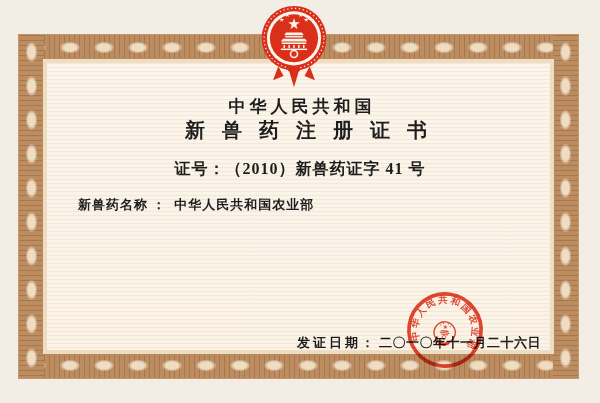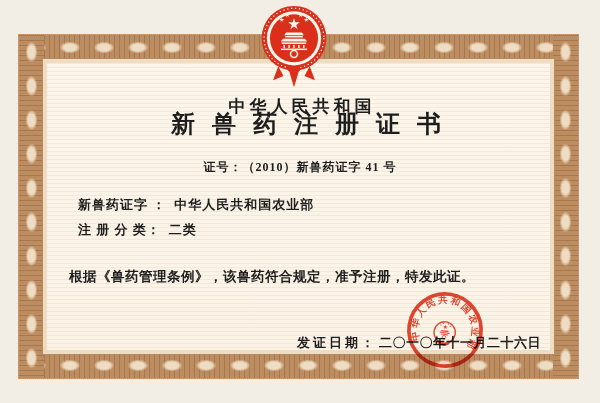--- a/index.html
+++ b/index.html
@@ -45,22 +45,22 @@
     border:4px solid var(--border-light,#eedcc3);
     outline:1px solid #b98a5e;
     background:
       repeating-linear-gradient(180deg, rgba(231,196,188,0.28) 0 1px, rgba(255,255,255,0) 1px 4px),
       linear-gradient(var(--paper,#fbf5ea),#faf3e6);
   }
   
   .txt{position:absolute;white-space:nowrap;font-weight:700;font-family:Liberation Serif, serif;}
   .center{left:0;right:0;text-align:center;}
   .country{top:95px;font-size:17px;letter-spacing:4px;text-indent:4px;}
-  .cert-title{top:108px;font-size:24px;letter-spacing:17px;text-indent:17px;padding-left:12px;}
-  .cert-no{top:159px;font-size:12px;letter-spacing:1px;}
+  .cert-title{top:117px;font-size:20px;letter-spacing:17px;text-indent:17px;padding-left:12px;}
+  .cert-no{top:159px;font-size:16px;letter-spacing:1px;}
   .field-row{left:78px;font-size:13px;letter-spacing:1px;}
   .row-1{top:196px;}
   .row-2{top:221px;}
   .row-3{top:245px;}
   .field-label{margin-right:8px;}
   .body-text{left:69px;top:268px;font-size:13.5px;letter-spacing:0.5px;}
   .date-label{left:297px;top:334px;font-size:13px;letter-spacing:3px;}
   .date-value{left:379px;top:334px;font-size:13px;letter-spacing:0.5px;}
   
   .emblem{position:absolute;left:259px;top:3px;width:70px;height:88px;z-index:3;}
@@ -121,27 +121,23 @@
     <path class="red" d="M22,72 L16,88 L28,83 Z"></path>
     <path class="red" d="M58,72 L64,88 L52,83 Z"></path>
     <path class="red" d="M34,76 L40,96 L46,76 Z"></path>
   </svg>
 
   <div class="txt center country">中华人民共和国</div>
   <div class="txt center cert-title">新兽药注册证书</div>
   <div class="txt center cert-no">证号：（2010）新兽药证字 41 号</div>
 
   <div class="txt field-row row-1">
-    <span class="field-label">新兽药证字 ：</span><span>中华人民共和国农业部</span>
-  </div>
-  <div class="txt field-row row-2">
-    <span class="field-label">注 册 分 类：</span><span>二类</span>
+    <span class="field-label">新兽药名称 ：</span><span>中华人民共和国农业部</span>
   </div>
 
-  <div class="txt body-text">根据《兽药管理条例》，该兽药符合规定，准予注册，特发此证。</div>
 
   <div class="txt date-label">发证日期：</div>
   <div class="txt date-value">二〇一〇年十一月二十六日</div>
 
   <svg class="seal" viewBox="0 0 100 100" aria-hidden="true">
     <g transform="rotate(8 50 50)">
       <circle class="red-stroke" cx="50" cy="50" r="44" stroke-width="4.5"></circle>
       <path id="sealarc" d="M 23,68.9 A 33,33 0 1 1 77,68.9" fill="none"></path>
       <text font-size="11.5" letter-spacing="2.5">
         <textPath href="#sealarc" startOffset="3">中华人民共和国农业部</textPath>

